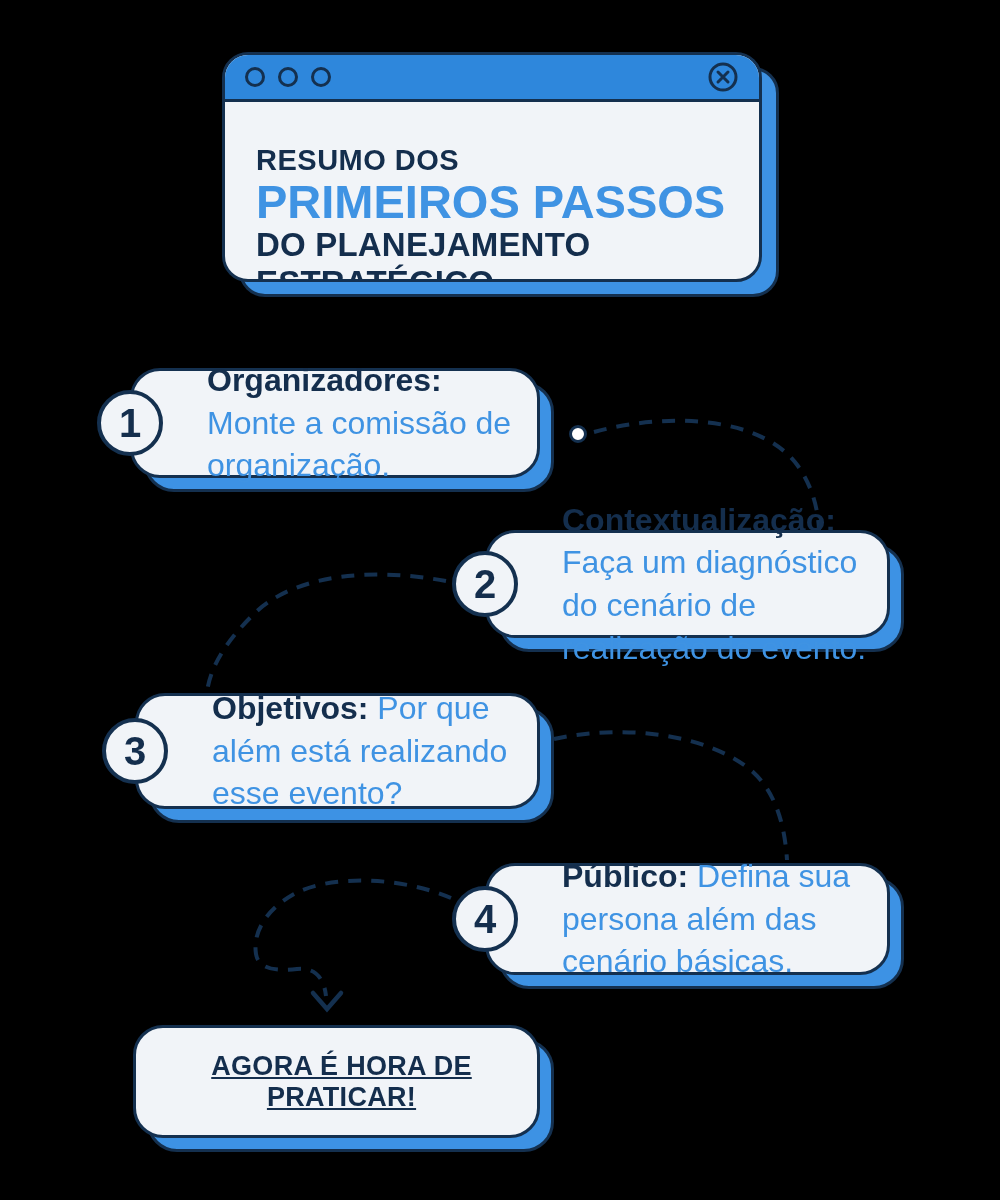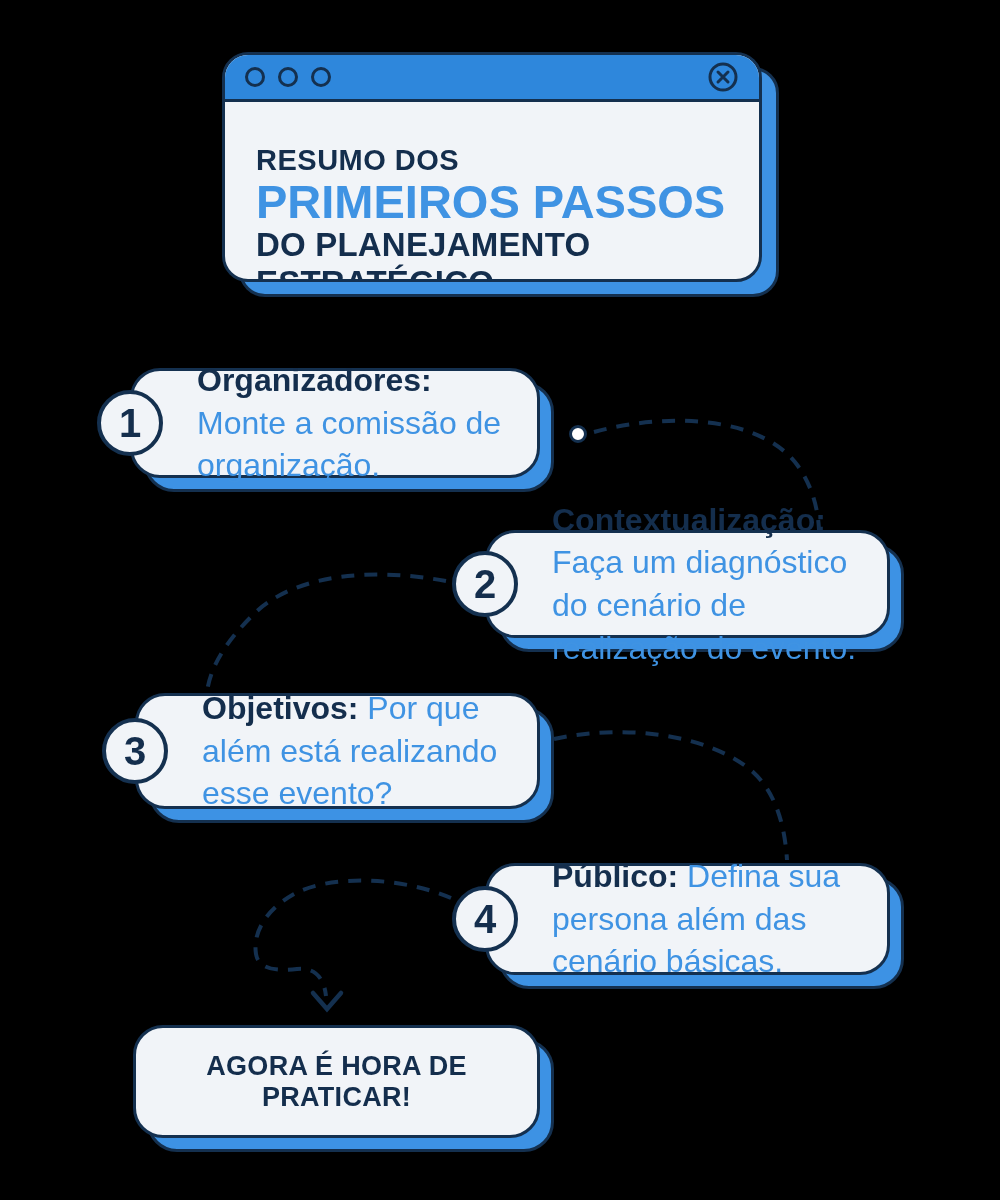--- a/index.html
+++ b/index.html
@@ -8,21 +8,21 @@
     font-family:"Liberation Sans","DejaVu Sans",sans-serif; overflow:hidden;
   }
   
   .shadowed { position:absolute; }
   .blue-shadow {
     position:absolute; inset:0; transform:translate(14px,14px);
     background:#3D92E4; border:3px solid #14304F; border-radius:30px; z-index:0;
   }
   .card-face {
     position:absolute; inset:0; background:#F1F4F8;
-    border:3px solid #14304F; border-radius:30px; z-index:1;
+    border:3px solid #14304F; border-radius:30px; z-index:1;padding-left:10px;
   }
   
   .window { left:222px; top:52px; width:540px; height:230px; z-index:3; }
   .window .blue-shadow { transform:translate(17px,15px); border-radius:26px; }
   .window .card-face { border-radius:26px; overflow:hidden; }
   .titlebar {
     position:absolute; left:0; right:0; top:0; height:47px; background:#2E87DC;
     border-bottom:3px solid #14304F; display:flex; align-items:center;
     justify-content:space-between; padding:0 20px; box-sizing:border-box;
   }
@@ -46,21 +46,21 @@
     display:flex; align-items:center; justify-content:center;
     color:#142E4D; font-size:40px; font-weight:bold;
   }
   .step1 { left:130px; top:368px; width:410px; height:110px; }
   .step2 { left:485px; top:530px; width:405px; height:108px; }
   .step3 { left:135px; top:693px; width:405px; height:116px; }
   .step4 { left:485px; top:863px; width:405px; height:112px; }
   
   .footer { left:133px; top:1025px; width:407px; height:113px; z-index:3; }
   .footer .card-face { display:flex; align-items:center; justify-content:center; }
-  .footer-text { color:#142E4D; font-size:27px; font-weight:bold; letter-spacing:0.3px; text-align:center; }
+  .footer-text { color:#142E4D; font-size:27px; font-weight:bold; letter-spacing:0.3px; text-align:center;text-decoration:underline; }
   
   .connectors { position:absolute; left:0; top:0; z-index:2; pointer-events:none; }
 </style>
 </head>
 <body>
 
 <div class="canvas">
 
   <div class="shadowed window">
     <div class="blue-shadow"></div>

